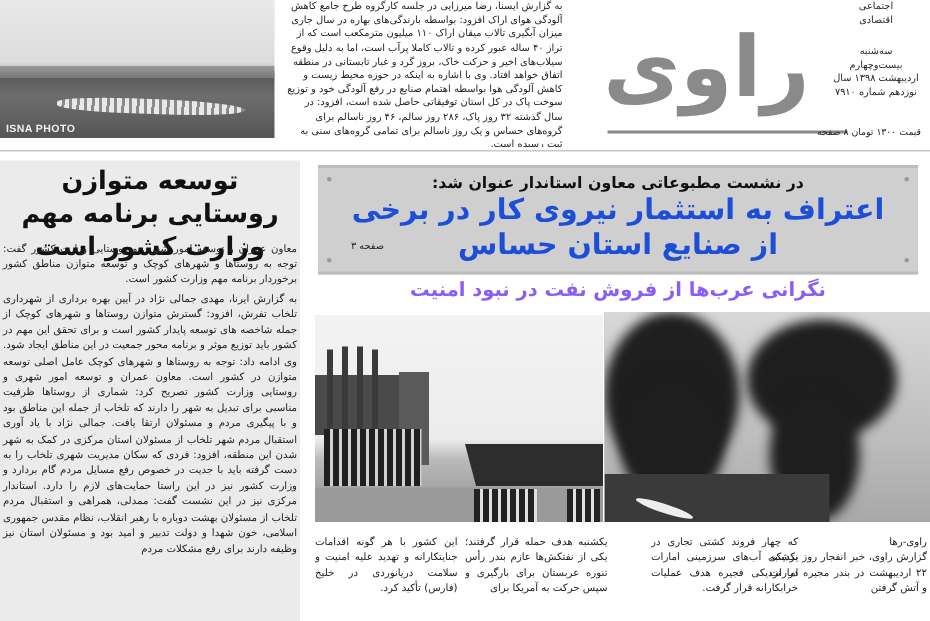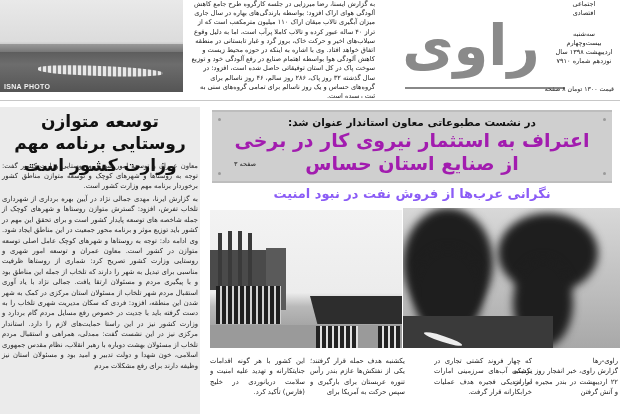--- a/index.html
+++ b/index.html
@@ -84,21 +84,21 @@
       position: absolute; left: 212px; top: 110px; width: 400px; height: 73px;
       background: #cfcfcf;
       border-top: 2px solid #bdbdbd; border-bottom: 2px solid #bdbdbd;
     }
     .banner .kicker {
       position: absolute; left: 0; top: 4px; width: 100%;
       text-align: center; direction: rtl; font-weight: bold; font-size: 10.5px; color: #111;
     }
     .banner .main {
       position: absolute; left: 0; top: 17px; width: 100%;
-      text-align: center; direction: rtl; font-weight: bold; font-size: 19px; line-height: 23px; color: #a21caf;
+      text-align: center; direction: rtl; font-weight: bold; font-size: 19px; line-height: 23px; color: #1d4ed8;
     }
     .banner .page-ref {
       position: absolute; left: 22px; top: 48px; font-size: 6.5px; direction: rtl; color: #222;
     }
     .banner .dot { position: absolute; width: 3px; height: 3px; border-radius: 50%; background: #9a9a9a; }
 
     .sub-headline {
       position: absolute; left: 212px; top: 186px; width: 400px;
       text-align: center; direction: rtl; font-weight: bold; font-size: 13px; color: #8b5cf6;
     }

